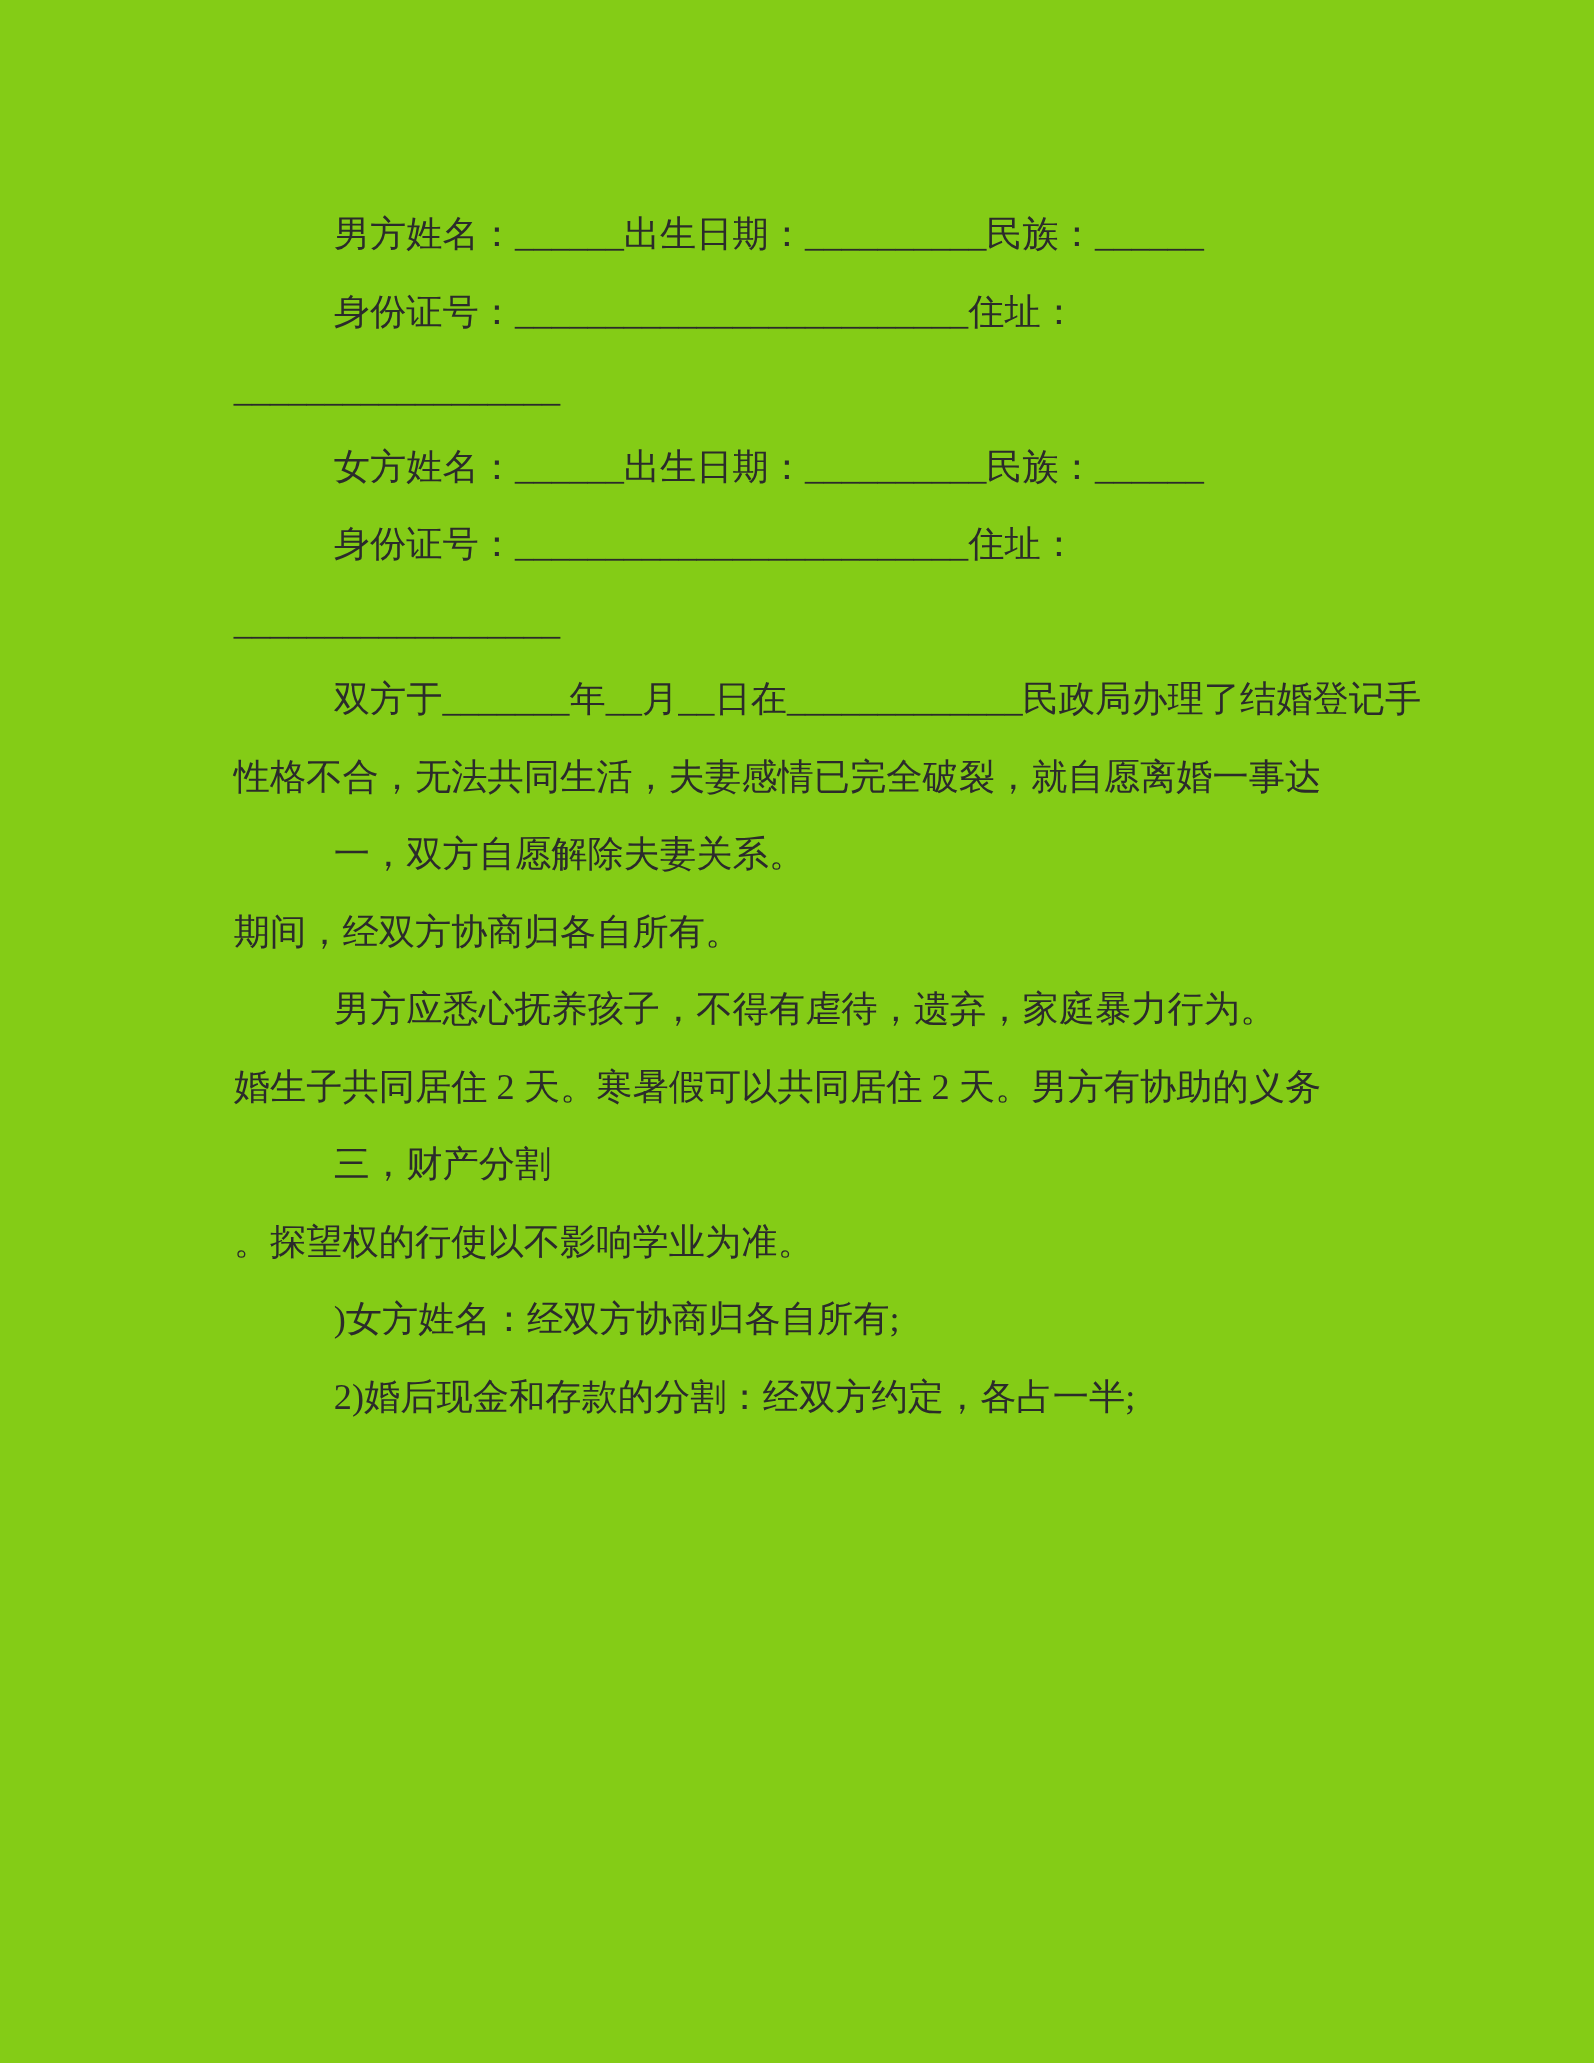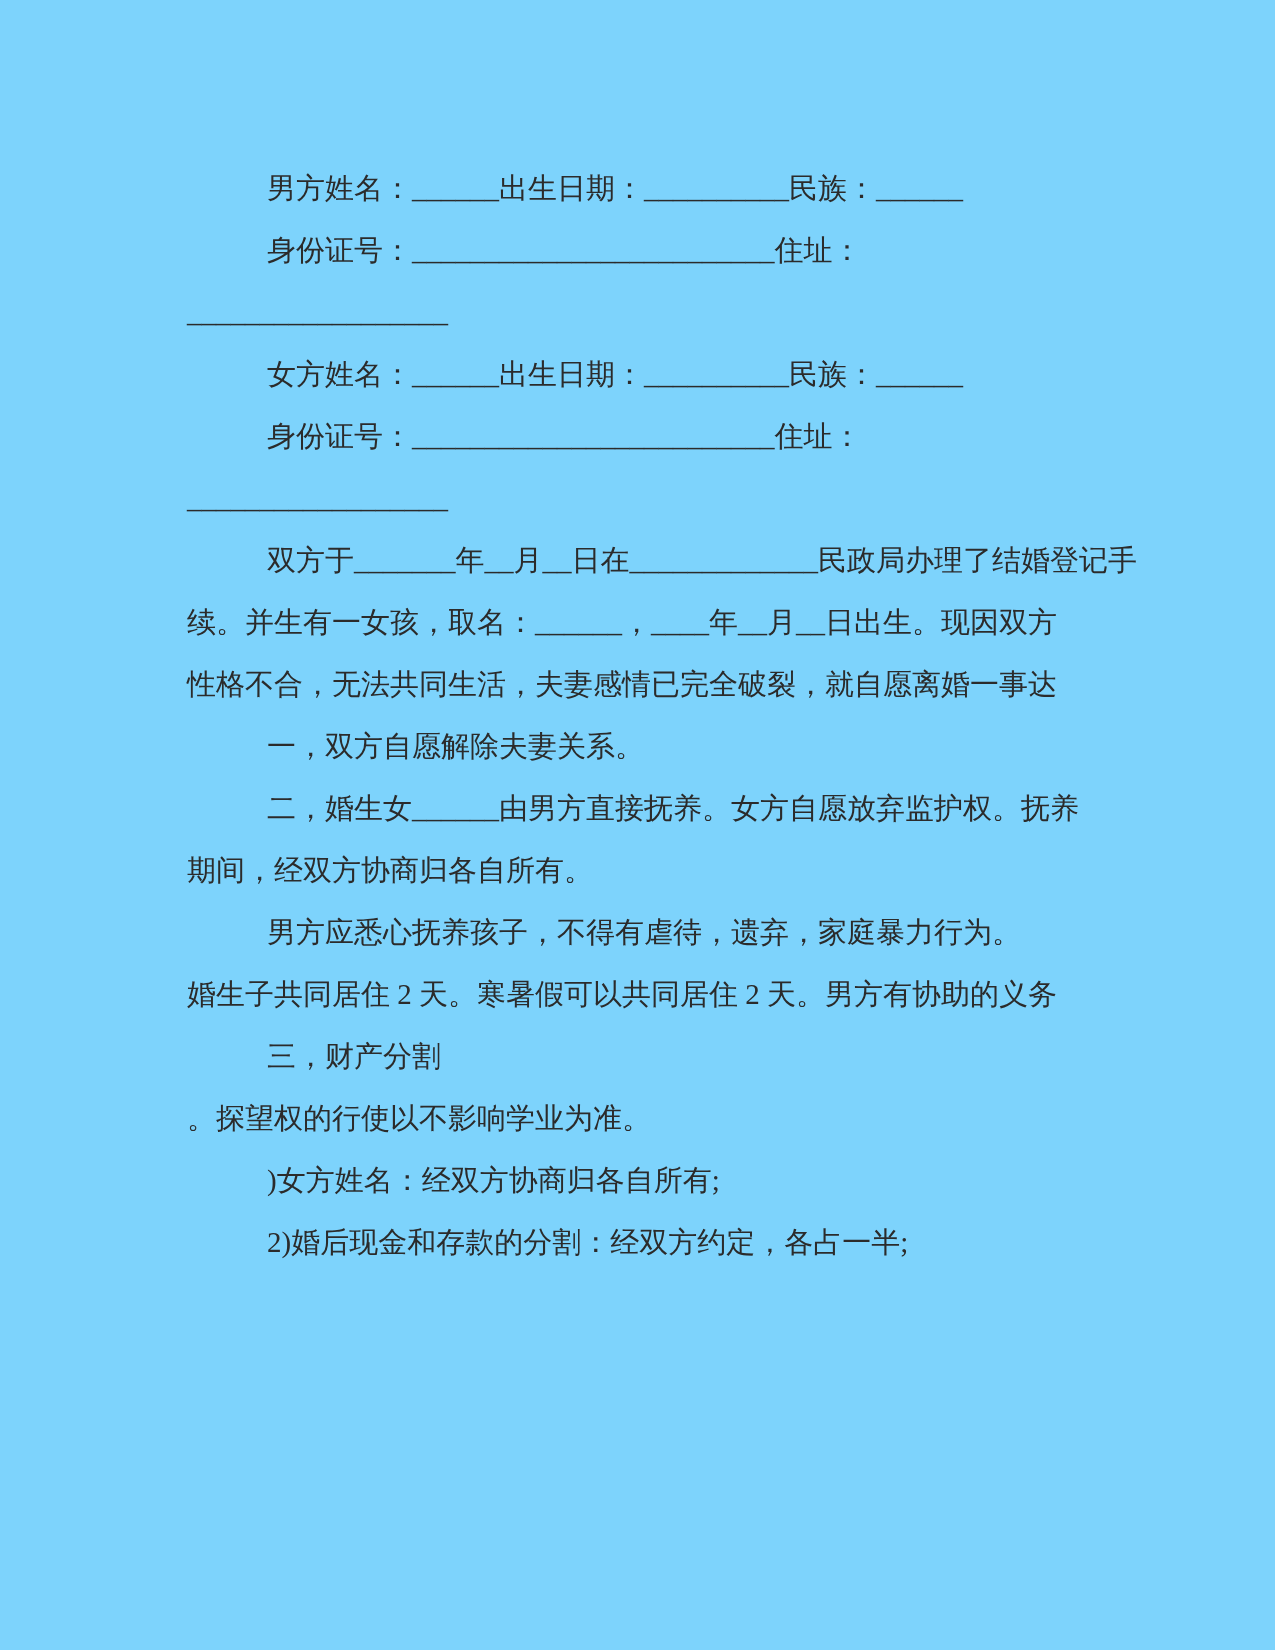--- a/index.html
+++ b/index.html
@@ -4,21 +4,21 @@
 <style>
   html, body {
     margin: 0;
     padding: 0;
     background: #ffffff;
   }
   .page {
     position: relative;
     width: 1275px;
     height: 1650px;
-    background: #7dd3fc;
+    background: #84cc16;
     overflow: hidden;
   }
   .doc-body {
     position: absolute;
     left: 187px;
     top: 157px;
     width: 990px;
     font-family: "Liberation Serif", "DejaVu Serif", serif;
     font-size: 29px;
     line-height: 62px;
@@ -38,24 +38,22 @@
 
 <div class="page">
   <div class="doc-body">
     <div class="line indent">男方姓名：______出生日期：__________民族：______</div>
     <div class="line indent">身份证号：_________________________住址：</div>
     <div class="line">__________________</div>
     <div class="line indent">女方姓名：______出生日期：__________民族：______</div>
     <div class="line indent">身份证号：_________________________住址：</div>
     <div class="line">__________________</div>
     <div class="line indent">双方于_______年__月__日在_____________民政局办理了结婚登记手</div>
-    <div class="line">续。并生有一女孩，取名：______，____年__月__日出生。现因双方</div>
     <div class="line">性格不合，无法共同生活，夫妻感情已完全破裂，就自愿离婚一事达</div>
     <div class="line indent">一，双方自愿解除夫妻关系。</div>
-    <div class="line indent">二，婚生女______由男方直接抚养。女方自愿放弃监护权。抚养</div>
     <div class="line">期间，经双方协商归各自所有。</div>
     <div class="line indent">男方应悉心抚养孩子，不得有虐待，遗弃，家庭暴力行为。</div>
     <div class="line">婚生子共同居住 2 天。寒暑假可以共同居住 2 天。男方有协助的义务</div>
     <div class="line indent">三，财产分割</div>
     <div class="line">。探望权的行使以不影响学业为准。</div>
     <div class="line indent">)女方姓名：经双方协商归各自所有;</div>
     <div class="line indent">2)婚后现金和存款的分割：经双方约定，各占一半;</div>
   </div>
 </div>
 

